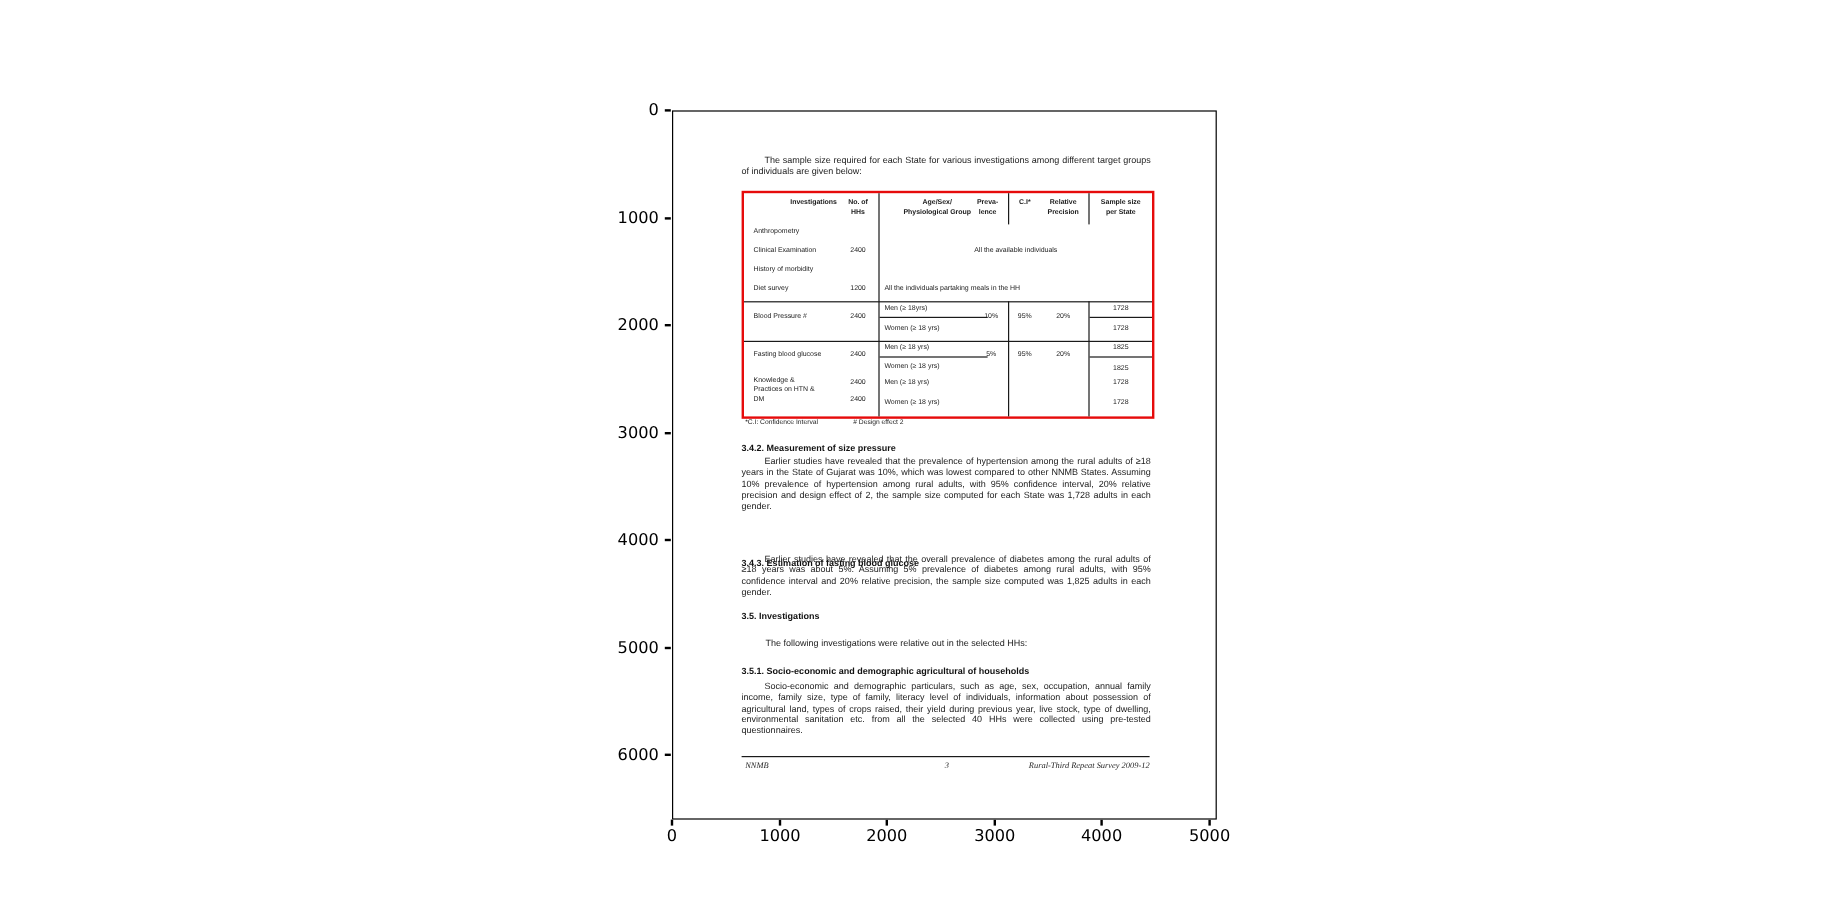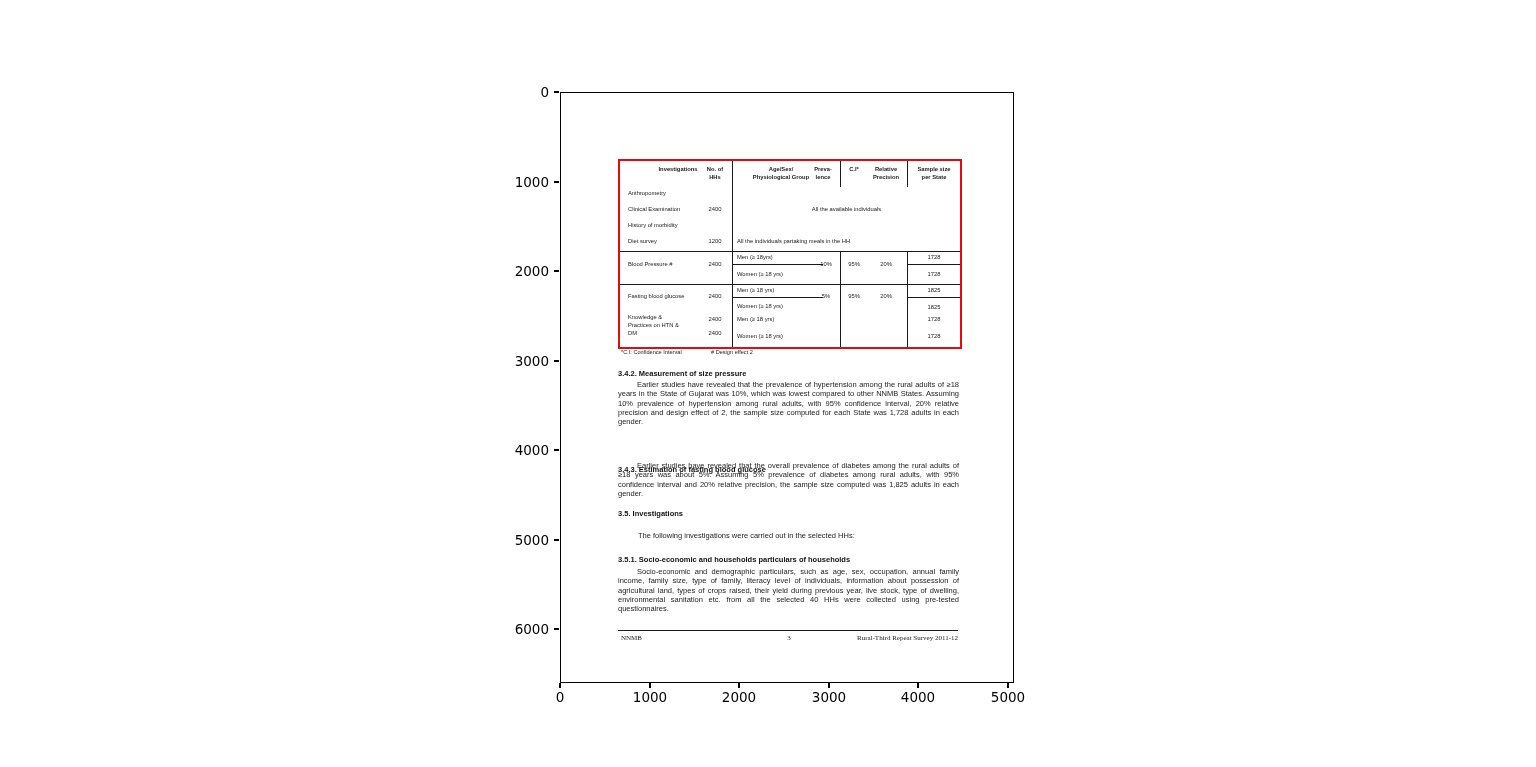--- a/index.html
+++ b/index.html
@@ -23,21 +23,21 @@
   
   #sample-table{position:absolute;left:57px;top:66px;width:340px;height:186px;
                 border:2px solid #e60b0b;box-sizing:content-box;}
   .tl{position:absolute;background:#1a1a1a;}
   .tc{position:absolute;font-size:5.8px;line-height:7px;color:#1a1a1a;white-space:nowrap;}
   .tc.b{font-weight:bold;}
   .tc.c{text-align:center;white-space:normal;}
   
   .footnote{position:absolute;top:256px;font-size:5.6px;color:#222;}
   #footer-rule{position:absolute;left:57px;top:537px;width:340px;height:1px;background:#1a1a1a;}
-  .footer-text{position:absolute;top:541px;font-size:7px;
+  .footer-text{position:absolute;top:541px;font-size:7px;font-style:italic;
                font-family:"Liberation Serif",serif;color:#222;}
 </style>
 </head>
 <body>
 
 <div id="canvas">
 
   <div class="ytick" style="top:91px"></div>
   <div class="ytick" style="top:181px"></div>
   <div class="ytick" style="top:270px"></div>
@@ -64,20 +64,21 @@
   <div class="xlabel" style="left:530px">0</div>
   <div class="xlabel" style="left:620px">1000</div>
   <div class="xlabel" style="left:709px">2000</div>
   <div class="xlabel" style="left:799px">3000</div>
   <div class="xlabel" style="left:888px">4000</div>
   <div class="xlabel" style="left:978px">5000</div>
 
   <div id="axes">
     <div id="doc">
 
+      <div class="body-text indent" style="top:36px">The sample size required for each State for various investigations among different target groups of individuals are given below:</div>
 
       <div id="sample-table">
 
         <div class="tl" style="left:112px;top:0;width:1px;height:186px"></div>
         <div class="tl" style="left:220px;top:0;width:1px;height:26px"></div>
         <div class="tl" style="left:287px;top:0;width:1px;height:26px"></div>
         <div class="tl" style="left:220px;top:90px;width:1px;height:96px"></div>
         <div class="tl" style="left:287px;top:90px;width:1px;height:96px"></div>
         <div class="tl" style="left:0;top:90px;width:340px;height:1px"></div>
         <div class="tl" style="left:0;top:123px;width:340px;height:1px"></div>
@@ -142,25 +143,25 @@
       <span class="footnote" style="left:60px">*C.I: Confidence Interval</span>
       <span class="footnote" style="left:150px"># Design effect 2</span>
 
       <div class="sec-head" style="top:276px">3.4.2. Measurement of size pressure</div>
       <div class="body-text indent" style="top:287px">Earlier studies have revealed that the prevalence of hypertension among the rural adults of ≥18 years in the State of Gujarat was 10%, which was lowest compared to other NNMB States. Assuming 10% prevalence of hypertension among rural adults, with 95% confidence interval, 20% relative precision and design effect of 2, the sample size computed for each State was 1,728 adults in each gender.</div>
 
       <div class="sec-head" style="top:372px">3.4.3. Estimation of fasting blood glucose</div>
       <div class="body-text indent" style="top:368px">Earlier studies have revealed that the overall prevalence of diabetes among the rural adults of ≥18 years was about 5%. Assuming 5% prevalence of diabetes among rural adults, with 95% confidence interval and 20% relative precision, the sample size computed was 1,825 adults in each gender.</div>
 
       <div class="sec-head" style="top:416px">3.5. Investigations</div>
-      <div class="body-text" style="top:438px;padding-left:20px;width:321px;text-align:left">The following investigations were carried out in the selected HHs:</div>
+      <div class="body-text" style="top:438px;padding-left:20px;width:321px;text-align:left">The following investigations were relative out in the selected HHs:</div>
 
-      <div class="sec-head" style="top:462px">3.5.1. Socio-economic and households particulars of households</div>
+      <div class="sec-head" style="top:462px">3.5.1. Socio-economic and demographic agricultural of households</div>
       <div class="body-text indent" style="top:474px">Socio-economic and demographic particulars, such as age, sex, occupation, annual family income, family size, type of family, literacy level of individuals, information about possession of agricultural land, types of crops raised, their yield during previous year, live stock, type of dwelling, environmental sanitation etc. from all the selected 40 HHs were collected using pre-tested questionnaires.</div>
 
       <div id="footer-rule"></div>
       <span class="footer-text" style="left:60px">NNMB</span>
       <span class="footer-text" style="left:222px;width:12px;text-align:center">3</span>
-      <span class="footer-text" style="left:247px;width:150px;text-align:right">Rural-Third Repeat Survey 2011-12</span>
+      <span class="footer-text" style="left:247px;width:150px;text-align:right">Rural-Third Repeat Survey 2009-12</span>
 
     </div>
   </div>
 </div>
 
 </body></html>

